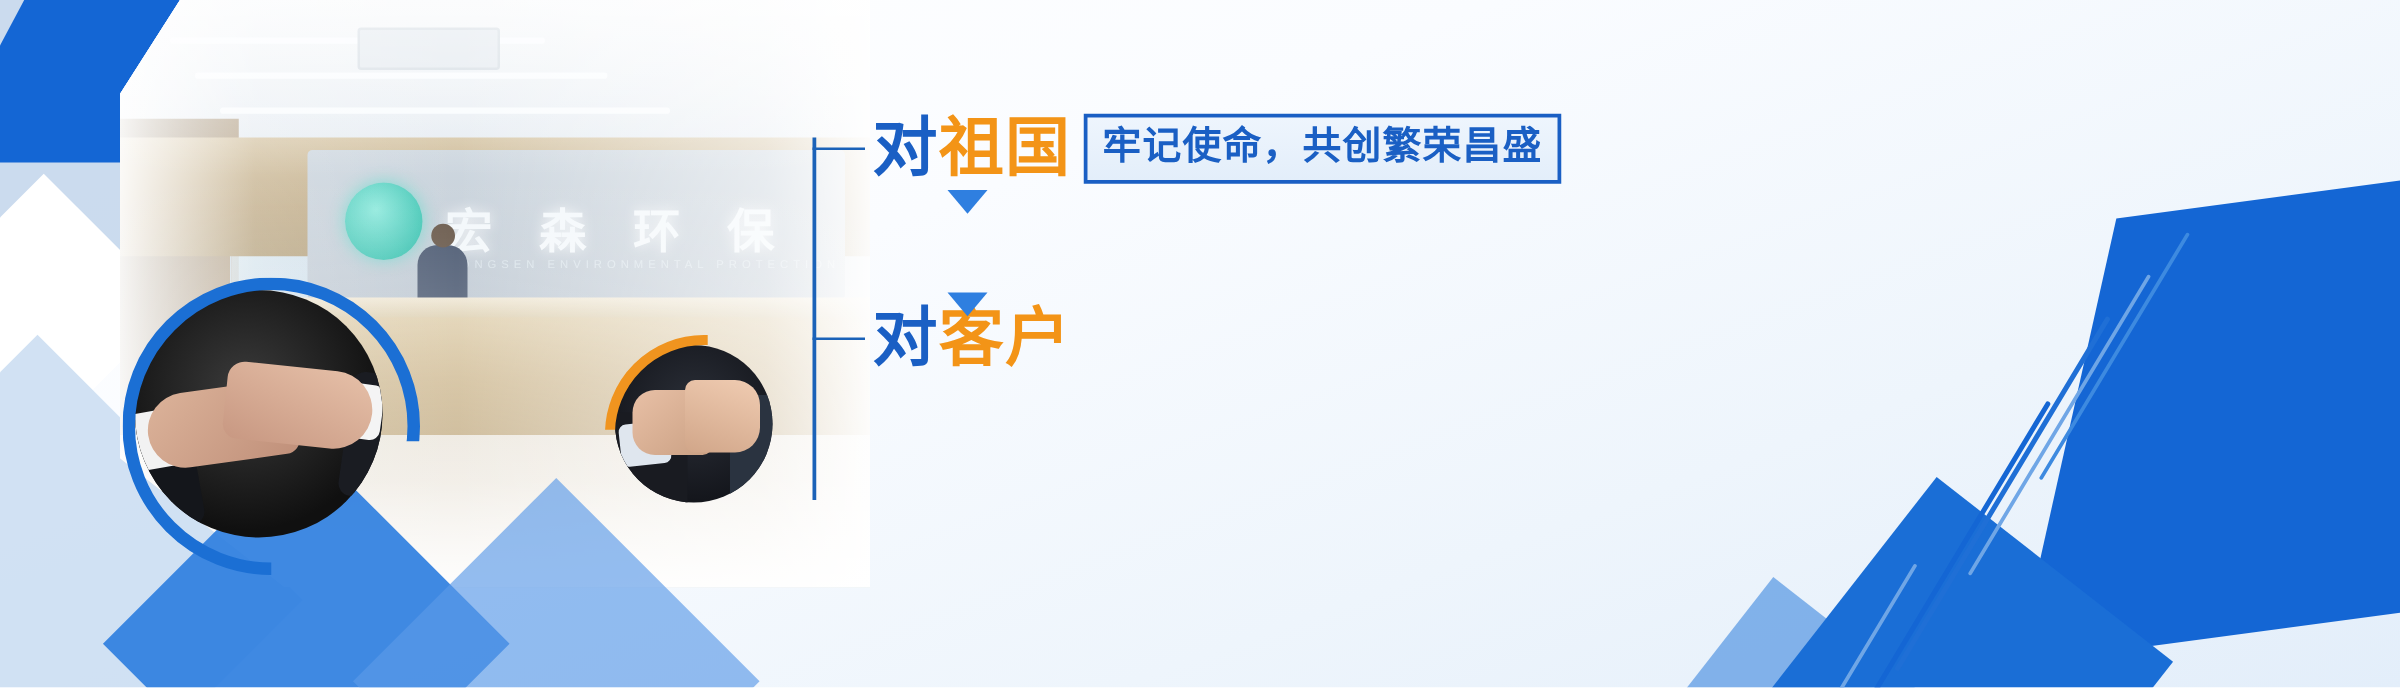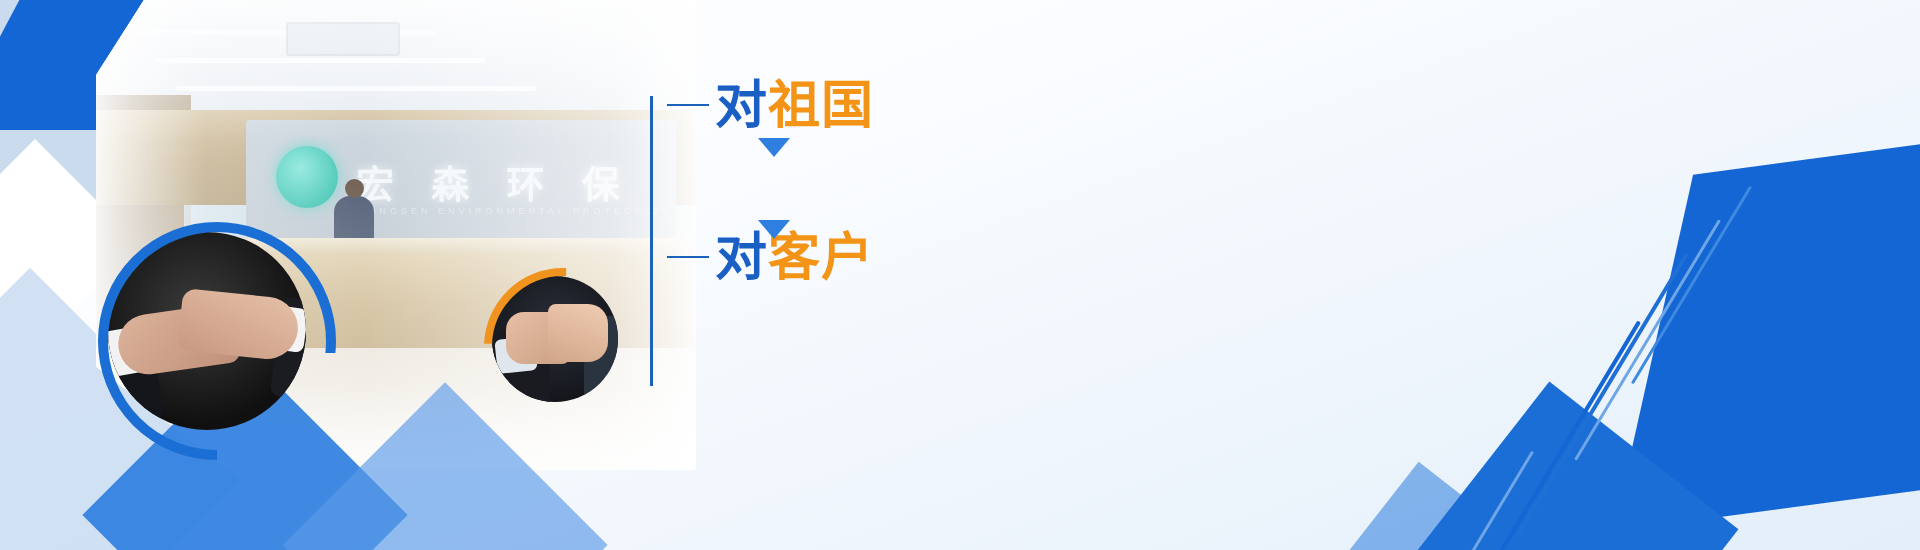--- a/index.html
+++ b/index.html
@@ -218,21 +218,21 @@
     right:390px;bottom:-140px;width:190px;height:190px;
     background:#6fa6e6;opacity:.85;transform:rotate(38deg);
   }
   .stripe{
     position:absolute;background:#1466d4;border-radius:2px;
     transform-origin:center;
   }
 
   
   #content{
-    position:absolute;left:650px;top:52px;width:800px;height:380px;padding-left:17px;
+    position:absolute;left:650px;top:66px;width:800px;height:380px;
   }
   .row{position:relative;height:70px;display:flex;align-items:center;}
   #r1{top:18px;}
   #r2{top:100px;}
   #r3{top:182px;}
 
   .tick{
     width:42px;height:2px;background:#1b62b8;flex:0 0 42px;
   }
   .heading{
@@ -333,20 +333,21 @@
   <div class="stripe" style="left:1490px;top:440px;width:3px;height:160px;transform:rotate(31deg);background:#6fa6e6;"></div>
 
   <div id="content">
     <div class="bracket"></div>
 
     <div class="row" id="r1">
       <div class="tick"></div>
       <div class="heading">
         <span class="h-blue">对</span><span class="h-orange">祖国</span>
       </div>
+      <div class="tagbox">牢记使命，共创繁荣昌盛</div>
     </div>
 
     <div class="arrow" id="a1"></div>
 
     <div class="row" id="r2">
       <div class="tick"></div>
       <div class="heading">
         <span class="h-blue">对</span><span class="h-orange">客户</span>
       </div>
     </div>

